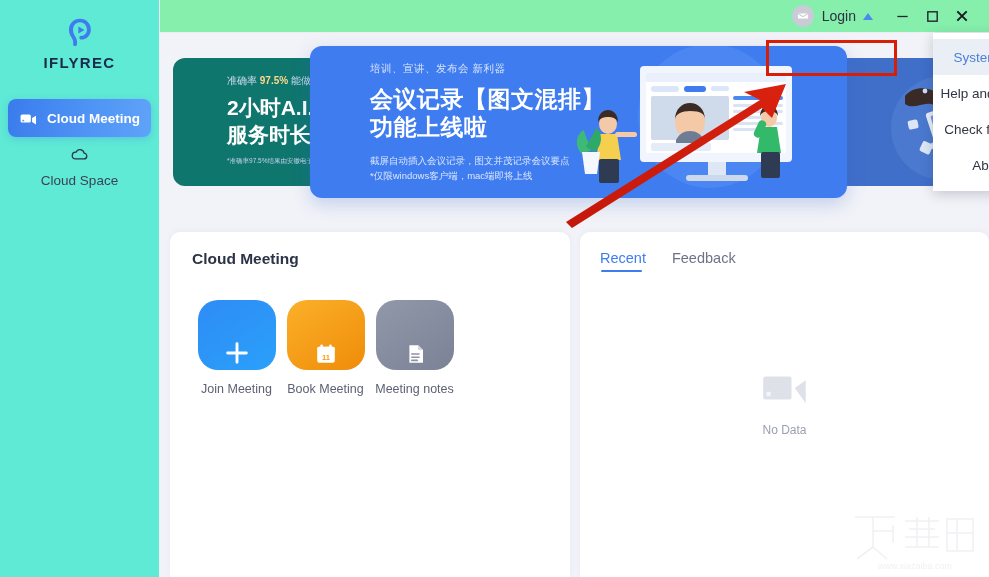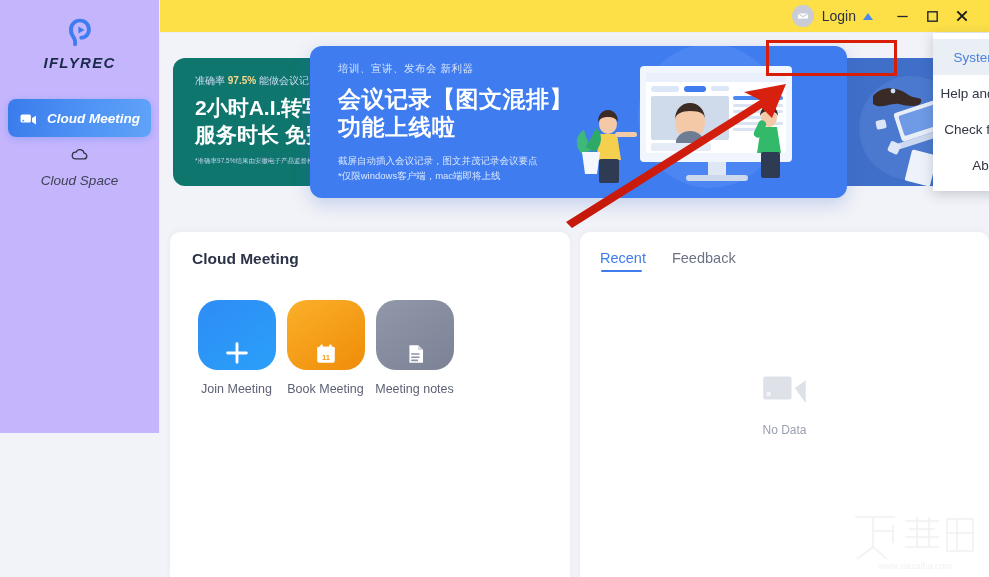--- a/index.html
+++ b/index.html
@@ -11,26 +11,25 @@
   }
   .app {
     position: relative;
     width: 989px; height: 577px;
     display: flex;
     background: #f2f3f8;
   }
 
   
   .sidebar {
-    width: 160px; height: 433px;
-    background: #c4b5fd;
+    width: 160px; height: 577px;
+    background: #5eead4;
     flex: 0 0 160px;
     position: relative;
     border-right: 1px solid #eceef4;
-    font-style: italic;
   }
   .logo-wrap {
     padding-top: 14px;
     display: flex; flex-direction: column; align-items: center;
   }
   .logo-mark { width: 38px; height: 38px; }
   .logo-text {
     font-size: 15px; font-weight: bold; letter-spacing: 1.3px;
     color: #1b2a4a; margin-top: 2px;
   }
@@ -49,21 +48,21 @@
   .nav-item.idle { color: #3c4353; flex-direction: column; }
   .nav-icon { width: 19px; height: 19px; display: block; flex: 0 0 19px; }
 
   
   .main {
     flex: 1; height: 577px; position: relative;
     background: #f2f3f8;
     display: flex; flex-direction: column;
   }
   .titlebar {
-    height: 33px; background: #fde047;
+    height: 33px; background: #86efac;
     display: flex; align-items: center; justify-content: flex-end;
     padding-right: 12px; gap: 0px;
     border-bottom: 1px solid #eceef4;
     position: relative; z-index: 5;
   }
   .avatar {
     width: 22px; height: 22px; border-radius: 50%;
     background: #c9ccd6;
     display: flex; align-items: center; justify-content: center;
     margin-right: 8px;
@@ -78,21 +77,21 @@
     width: 30px; height: 26px; display: flex;
     align-items: center; justify-content: center; cursor: pointer;
   }
 
   
   .banner-area {
     position: relative; height: 199px; flex: 0 0 199px;
     overflow: hidden;
   }
   .slide {
-    position: absolute; border-radius: 12px; overflow: hidden;
+    position: absolute; border-radius: 12px; overflow: hidden; padding-left: 32px;
   }
   .slide-left {
     left: 13px; top: 25px; width: 250px; height: 128px;
     background: #0f766e; z-index: 1;
   }
   .slide-right {
     right: 8px; top: 25px; width: 150px; height: 128px;
     background: #3f6fc9; z-index: 1;
   }
   .slide-main {

